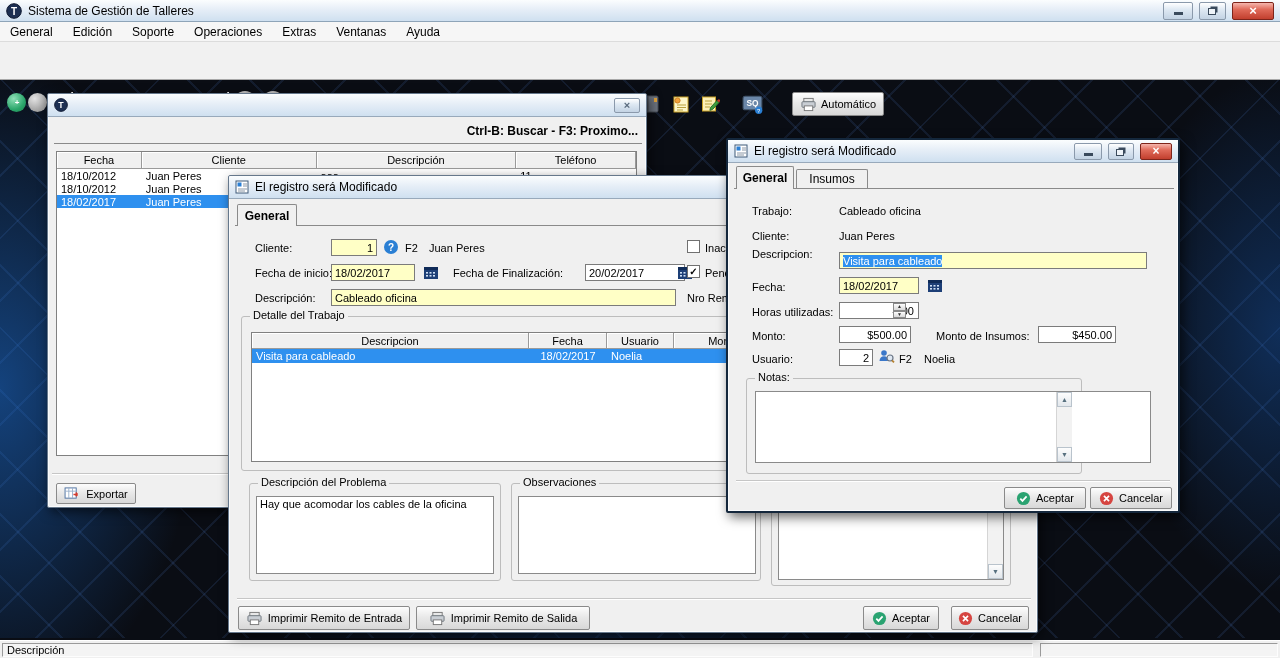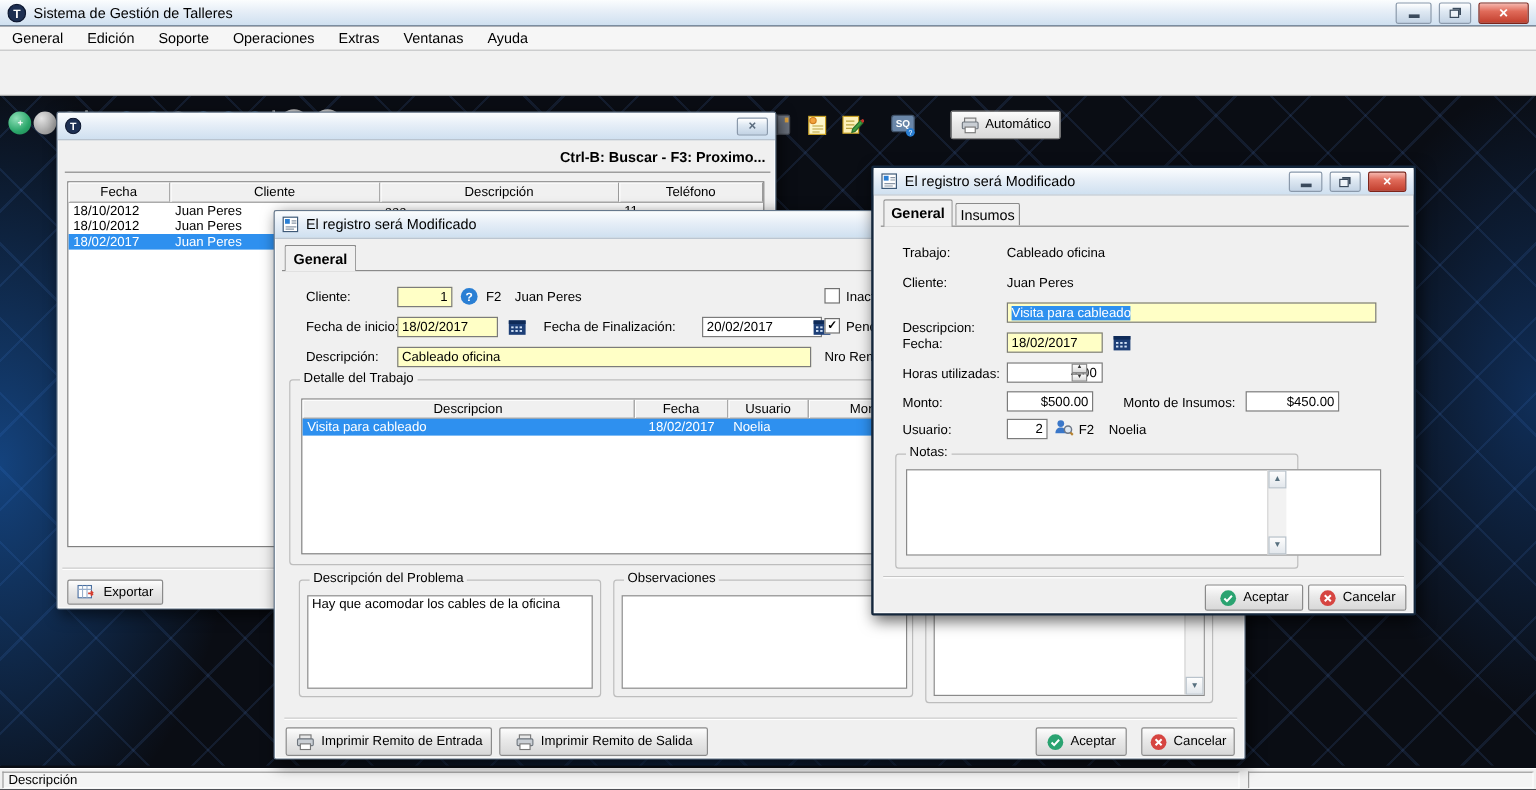--- a/index.html
+++ b/index.html
@@ -512,30 +512,30 @@
     <span class="cap" style="width:28px">
         <span class="min-glyph"></span>
       </span>
     <span class="cap" style="width:26px">
         <span class="restore-glyph"></span>
       </span>
     <span class="cap close" style="width:32px;font-size:12px">×</span>
   </div>
 
   <div class="vtab" style="left:8px;top:26px;width:58px;height:23px">General</div>
-  <div class="vtab inactive" style="left:68px;top:29px;width:54px;height:19px">Insumos</div>
+  <div class="vtab inactive" style="left:68px;top:29px;width:72px;height:19px">Insumos</div>
   <div class="tabline" style="left:6px;top:48px;width:440px"></div>
 
   <div class="lbl" style="left:24px;top:65px">Trabajo:</div>
   <div class="lbl" style="left:111px;top:65px">Cableado oficina</div>
 
   <div class="lbl" style="left:24px;top:90px">Cliente:</div>
   <div class="lbl" style="left:111px;top:90px">Juan Peres</div>
 
-  <div class="lbl" style="left:24px;top:128px">Descripcion:</div>
+  <div class="lbl" style="left:24px;top:108px">Descripcion:</div>
   <div class="field yellow" style="left:111px;top:112px;width:308px">
     <span class="sel-text">Visita para cableado</span>
   </div>
 
   <div class="lbl" style="left:24px;top:141px">Fecha:</div>
   <div class="field yellow" style="left:111px;top:137px;width:80px">18/02/2017</div>
   <span class="abs" style="left:199px;top:138px;display:flex">
     <svg width="16" height="15" viewBox="0 0 16 15">
         <rect x="1" y="2" width="14" height="12" fill="#1d3f77"></rect>
         <rect x="1" y="2" width="14" height="3" fill="#0f2b58"></rect>

